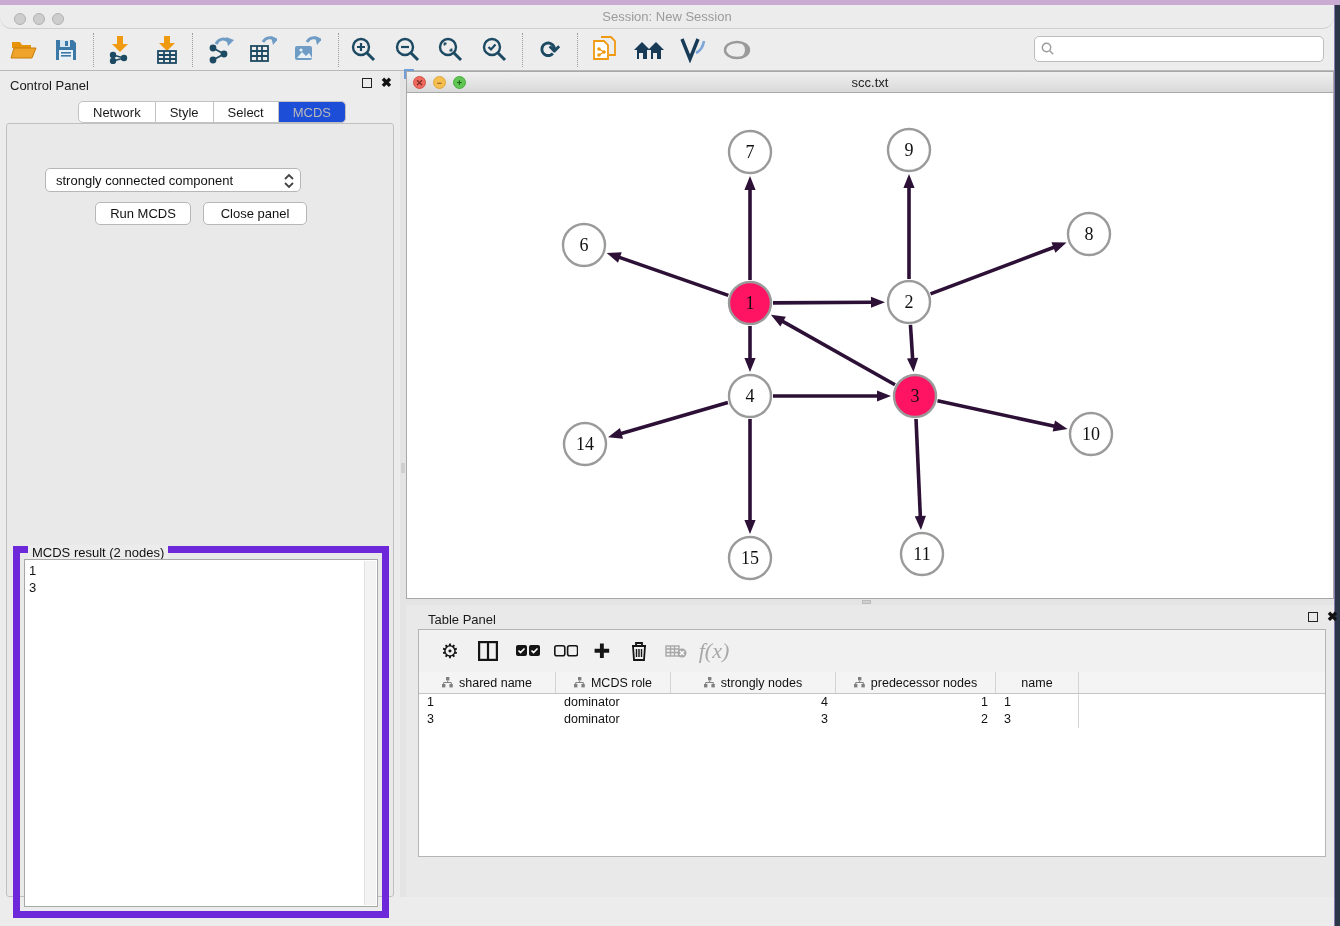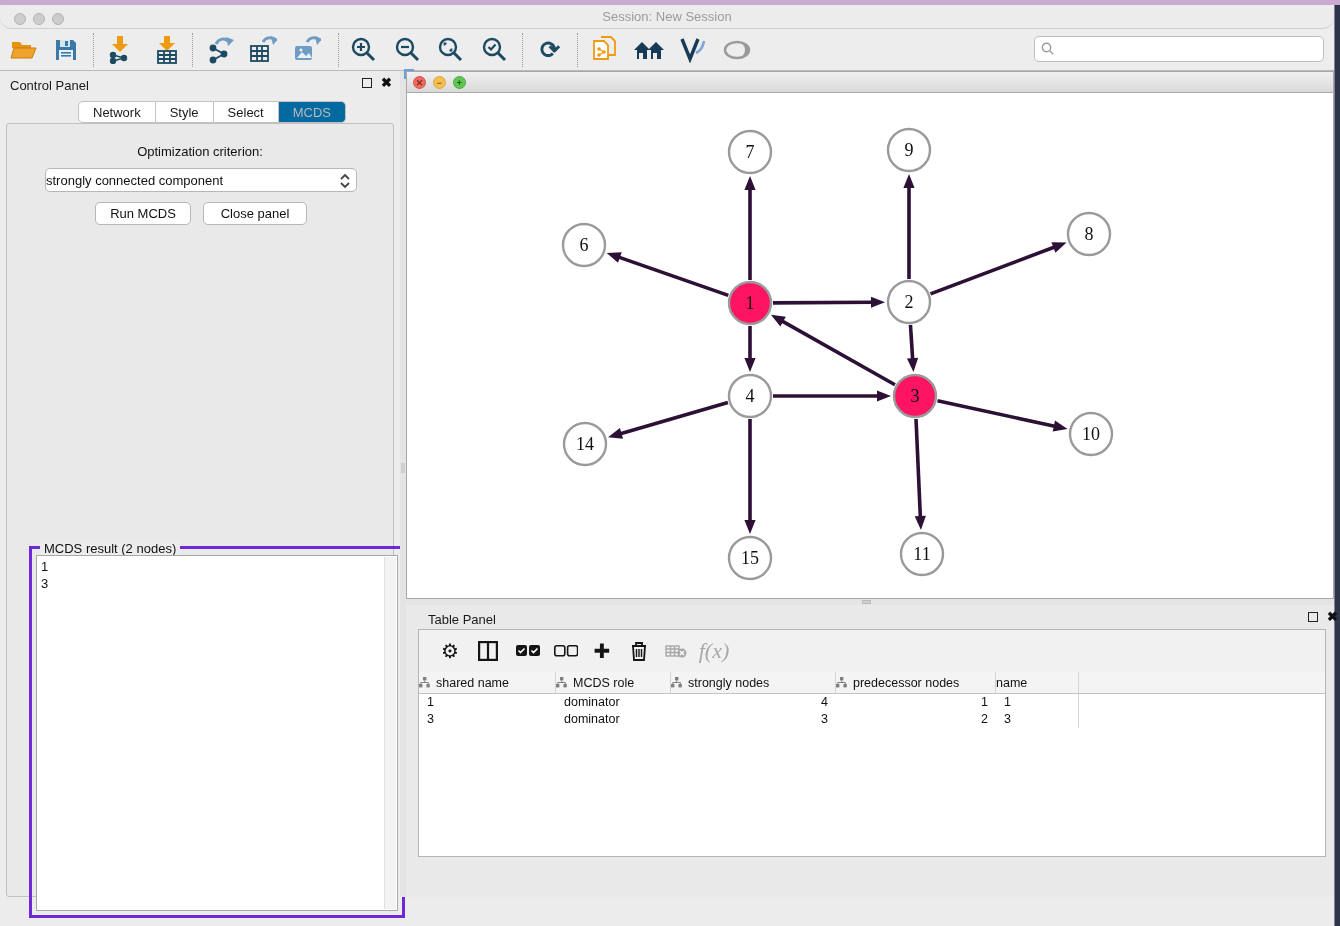--- a/index.html
+++ b/index.html
@@ -34,32 +34,32 @@
   #cp-header { position:absolute; left:0; top:0; width:100%; height:26px; }
   .panel-title { font-size:13px; color:#1a1a1a; position:absolute; left:10px; top:7px; }
   .win-icons { position:absolute; right:8px; top:7px; display:flex; gap:9px; align-items:center; }
   .float-ic { width:10px; height:10px; border:1.5px solid #222; display:inline-block; }
   .close-ic { font-size:13px; font-weight:bold; color:#111; line-height:10px; }
 
   .tabrow { position:absolute; display:flex; }
   .tab { font-size:13px; padding:3px 14px; background:#fff; border:1px solid #c2c2c2; border-left:none; color:#1a1a1a; height:22px; display:flex; align-items:center; }
   .tab.first { border-left:1px solid #c2c2c2; border-radius:5px 0 0 5px; }
   .tab.last { border-radius:0 5px 5px 0; }
-  .tab.sel { background:#0369a1; color:#b9b9b9; }
+  .tab.sel { background:#1d4ed8; color:#b9b9b9; }
   #cp-tabs { left:78px; top:30px; }
 
   #cp-content { position:absolute; left:6px; top:52px; width:388px; height:774px; background:#e9e9e9; border:1px solid #c0c0c0; border-radius:3px; }
   #opt-label { position:absolute; left:0; width:100%; top:20px; text-align:center; font-size:13px; color:#111; }
-  #opt-select { position:absolute; left:38px; top:44px; width:312px; height:24px; background:#fff; border:1px solid #b7b7b7; border-radius:5px; font-size:13px; color:#111; display:flex; align-items:center; }
+  #opt-select { position:absolute; left:38px; top:44px; width:256px; height:24px; background:#fff; border:1px solid #b7b7b7; border-radius:5px; font-size:13px; color:#111; display:flex; align-items:center; padding-left:10px; }
   #opt-select .stepper { position:absolute; right:5px; top:3px; }
   .btn { position:absolute; height:23px; background:#fff; border:1px solid #b7b7b7; border-radius:5px; font-size:13px; color:#111; display:flex; align-items:center; justify-content:center; }
   #run-btn { left:88px; top:78px; width:96px; }
   #closep-btn { left:196px; top:78px; width:104px;text-align:right; }
 
-  #result-group { position:absolute; left:22px; top:422px; width:376px; height:372px; border:3px solid #6d28d9; }
+  #result-group { position:absolute; left:6px; top:422px; width:376px; height:372px; border:7px solid #6d28d9; }
   #result-title { position:absolute; left:8px; top:-8px; background:#ececec; padding:0 4px; font-size:13px; color:#111; }
   #result-text { position:absolute; left:4px; top:6px; right:4px; bottom:4px; background:#fff; border:1px solid #a8a8a8; font-size:13px; color:#111; padding:2px 4px; line-height:17px; }
   #result-scroll { position:absolute; right:1px; top:1px; width:12px; bottom:1px; background:#f3f3f3; border-left:1px solid #e0e0e0; }
 
   
   #v-divider { left:400px; top:66px; width:6px; height:826px; background:#e4e4e4; }
   #v-handle { left:401px; top:458px; width:4px; height:10px; background:#cfcfcf; }
   #h-strip { left:406px; top:594px; width:928px; height:6px; background:#e4e4e4; }
   #h-handle { left:862px; top:595px; width:9px; height:4px; background:#cfcfcf; border:1px solid #bbb; }
 
@@ -79,21 +79,21 @@
   #table-panel { left:406px; top:600px; width:928px; height:292px; background:#e9e9e9; }
   #tp-header { position:absolute; left:12px; top:0; width:100%; height:24px; }
   #tp-toolbar-box { position:absolute; left:12px; top:24px; width:908px; height:228px; background:#fff; border:1px solid #b5b5b5; }
   #tp-toolbar { position:absolute; left:0; top:0; width:100%; height:42px; background:#f1f1f1; }
   .tp-btn { position:absolute; top:4px; width:34px; height:34px; display:flex; align-items:center; justify-content:center; }
   .tp-uni { font-size:20px; color:#151515; line-height:1; }
   #fx-label { font-family:"Liberation Serif", serif; font-style:italic; font-size:22px; color:#a8a8a8; }
 
   #tp-table { position:absolute; left:0; top:42px; width:100%; bottom:0; background:#fff; overflow:hidden; }
   #tp-headrow { display:flex; height:22px; background:#f4f4f4; border-bottom:1px solid #c4c4c4; }
-  .th { display:flex; align-items:center; gap:6px; font-size:12.5px; color:#111; border-right:1px solid #d4d4d4; height:100%; }
+  .th { display:flex; align-items:center; justify-content:center; gap:6px; font-size:12.5px; color:#111; border-right:1px solid #d4d4d4; height:100%; }
   .th svg { flex:0 0 auto; }
   .trow { display:flex; height:17px; }
   .td { font-size:12.5px; color:#111; padding:1px 8px 0 8px; }
   .td.right { text-align:right; }
   .c0{width:137px;} .c1{width:115px;} .c2{width:165px;} .c3{width:160px;} .c4{width:83px; border-right:1px solid #d4d4d4;}
 
   
   #statusbar { left:0; top:892px; width:1334px; height:29px; background:#ececec; border-top:1px solid #cfcfcf; }
   #list-btn { position:absolute; left:10px; top:4px; width:30px; height:22px; background:#fff; border:1px solid #b3b3b3; display:flex; align-items:center; justify-content:center; }
   #memory-btn { position:absolute; right:8px; top:3px; height:24px; padding:0 10px; background:#fff; border:1px solid #b3b3b3; border-radius:4px; display:flex; align-items:center; gap:6px; font-size:12px; color:#111; }
@@ -268,21 +268,20 @@
           <span class="close-ic">✖</span>
         </span>
       </div>
       <div class="tabrow" id="cp-tabs">
         <div class="tab first">Network</div>
         <div class="tab">Style</div>
         <div class="tab">Select</div>
         <div class="tab last sel">MCDS</div>
       </div>
       <div id="cp-content">
-        <div id="opt-label">Optimization criterion:</div>
         <div id="opt-select">
           <span>strongly connected component</span>
           <span class="stepper">
             <svg width="12" height="18" viewBox="0 0 12 18">
                 <path d="M2 7l4-4 4 4M2 11l4 4 4-4" stroke="#444" stroke-width="1.8" fill="none"></path>
               </svg>
           </span>
         </div>
         <div class="btn" id="run-btn">Run MCDS</div>
         <div class="btn" id="closep-btn">Close panel</div>
@@ -302,20 +301,21 @@
     <div class="abs" id="v-handle"></div>
 
     <div class="abs" id="net-corner"></div>
     <div class="abs" id="net-window">
       <div id="net-titlebar">
         <span class="dots">
           <span class="mac-dot dot-red">✕</span>
           <span class="mac-dot dot-yel">−</span>
           <span class="mac-dot dot-grn">+</span>
         </span>
+        <div class="wtitle">scc.txt</div>
       </div>
       <svg id="net-canvas" viewBox="0 0 926 505">
           <line x1="343" y1="187" x2="343" y2="95" stroke="#2d1036" stroke-width="3.6"></line>
           <polygon points="343,83 348.6,97 337.4,97" fill="#2d1036"></polygon>
           <line x1="321.28718253123094" y1="202.4135938964542" x2="210.98527951633417" y2="163.8743747707674" stroke="#2d1036" stroke-width="3.6"></line>
           <polygon points="199.65685301088945,159.91624984717825 214.72047556491654,159.24746322215802 211.02622563623336,169.82066129390645" fill="#2d1036"></polygon>
           <line x1="365.9995451264251" y1="209.85534877278977" x2="466.0007119760302" y2="209.22641061650296" stroke="#2d1036" stroke-width="3.6"></line>
           <polygon points="478.0004746506868,209.15094041100198 464.0359709594879,214.83887823225953 463.9655321010203,203.6390997359134" fill="#2d1036"></polygon>
           <line x1="343" y1="233" x2="343" y2="267" stroke="#2d1036" stroke-width="3.6"></line>
           <polygon points="343,279 337.4,265 348.6,265" fill="#2d1036"></polygon>

